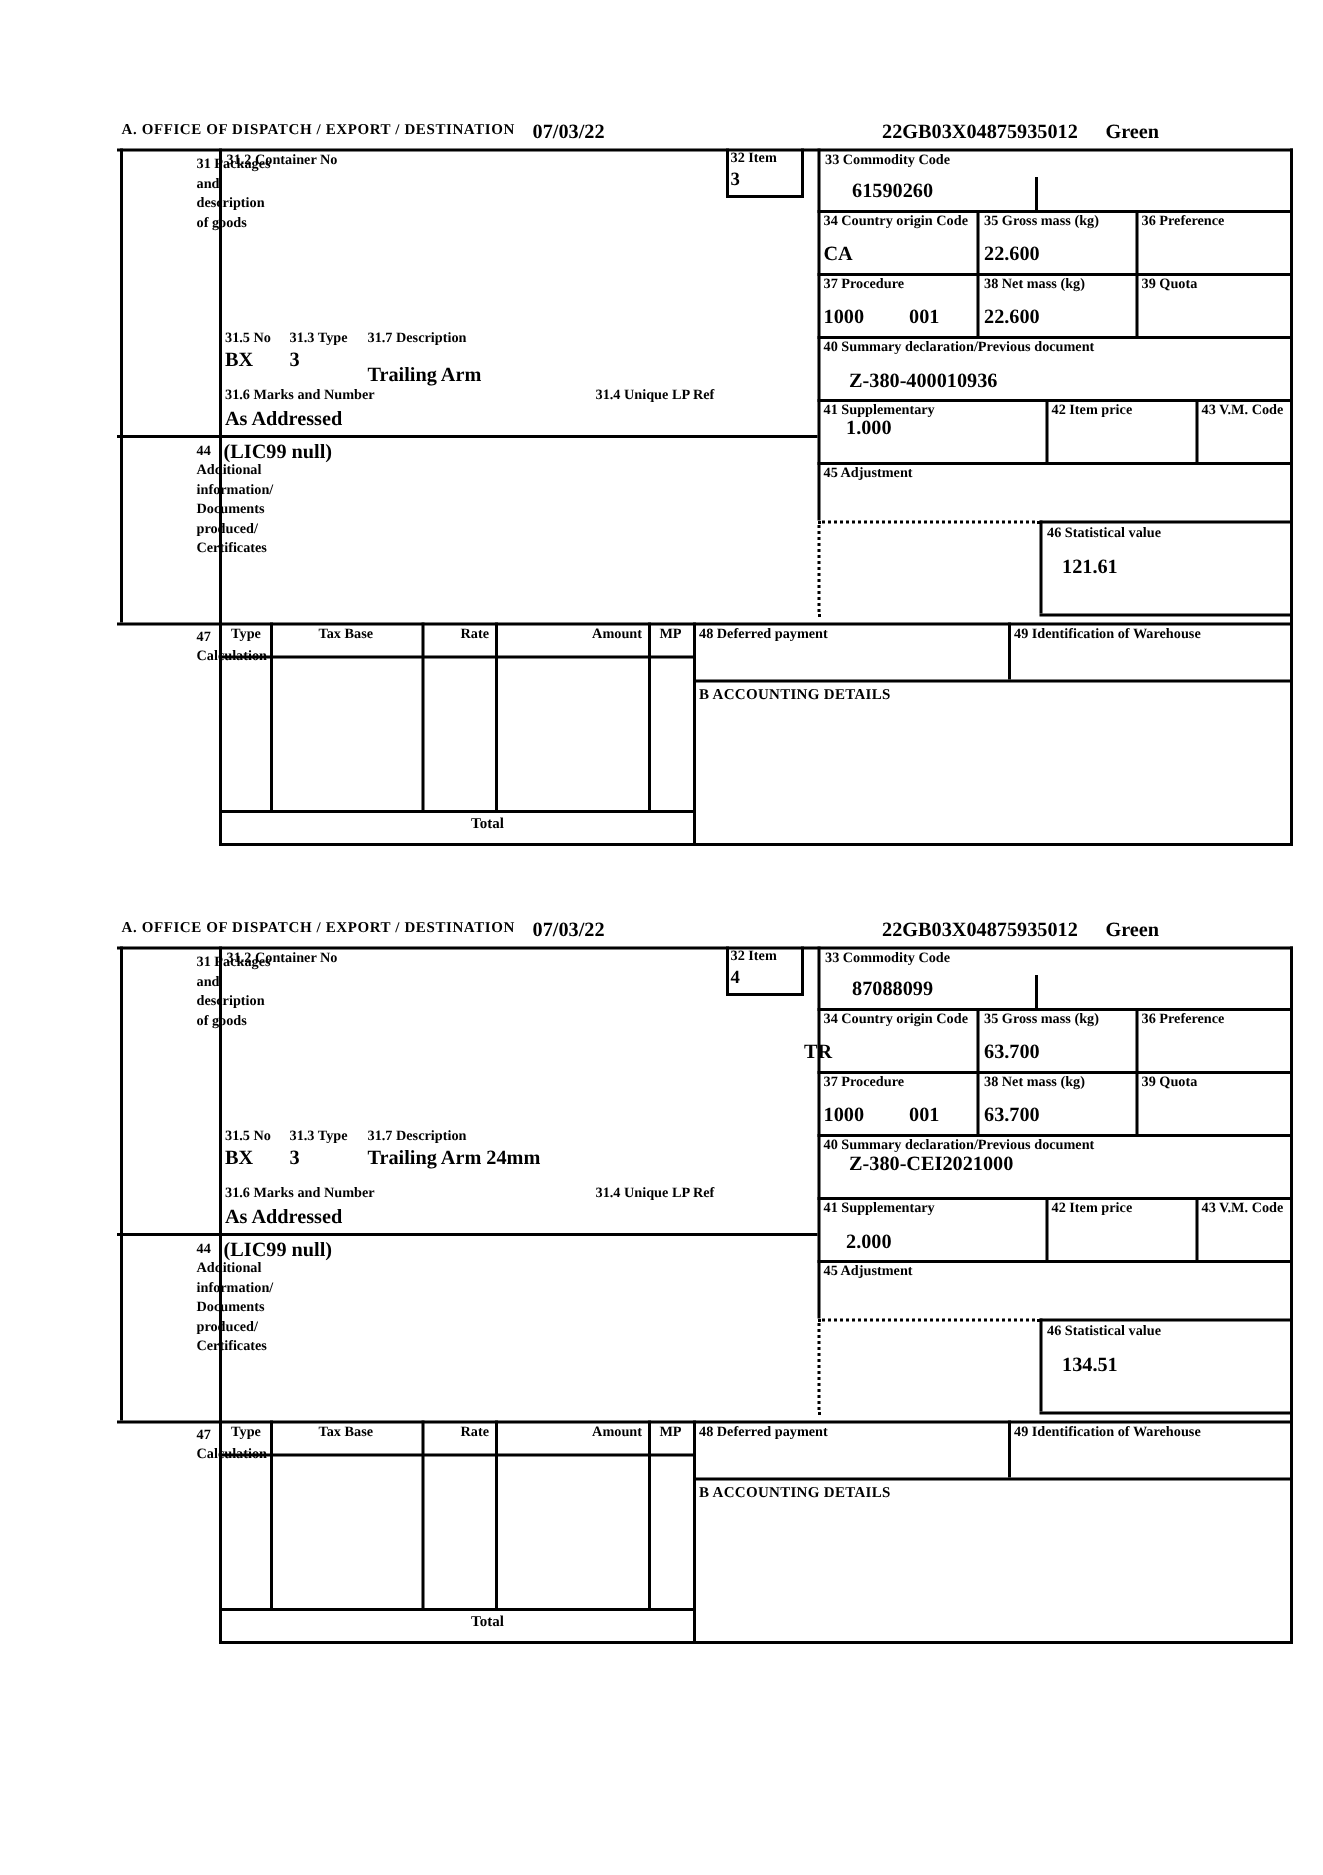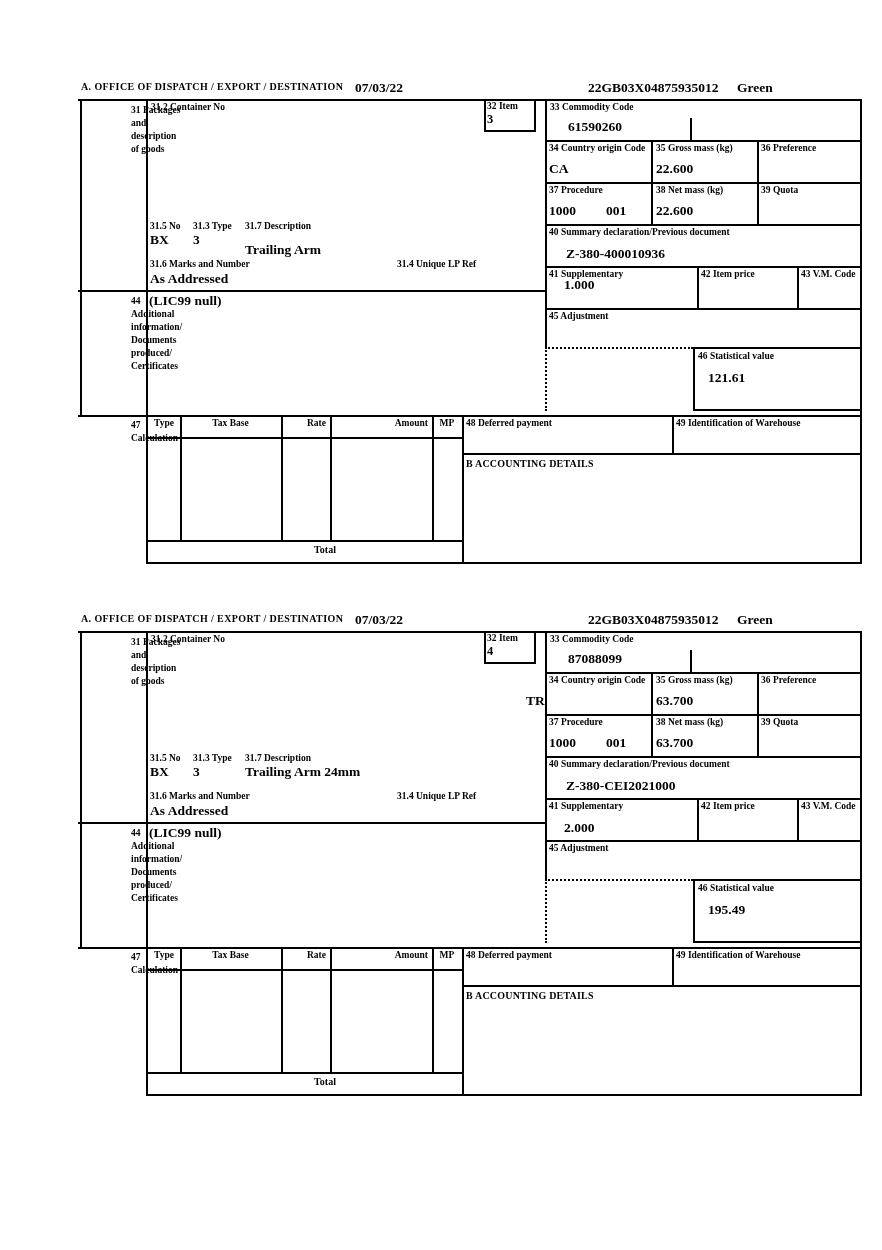--- a/index.html
+++ b/index.html
@@ -203,34 +203,34 @@
 
     <span class="lbl" style="left:73px;top:25px;">31.2 Container No</span>
 
     <span class="lbl" style="left:409px;top:24px;">32 Item</span>
     <span class="val vs" style="left:409px;top:35px;">4</span>
 
     <span class="lbl" style="left:472px;top:25px;">33 Commodity Code</span>
     <span class="val" style="left:490px;top:42px;">87088099</span>
 
     <span class="lbl" style="left:471px;top:66px;">34 Country origin Code</span>
-    <span class="val" style="left:448px;top:84px;">TR</span>
+    <span class="val" style="left:458px;top:84px;">TR</span>
     <span class="lbl" style="left:578px;top:66px;">35 Gross mass (kg)</span>
     <span class="val" style="left:578px;top:84px;">63.700</span>
     <span class="lbl" style="left:683px;top:66px;">36 Preference</span>
 
     <span class="lbl" style="left:471px;top:108px;">37 Procedure</span>
     <span class="val" style="left:471px;top:126px;">1000</span>
     <span class="val" style="left:528px;top:126px;">001</span>
     <span class="lbl" style="left:578px;top:108px;">38 Net mass (kg)</span>
     <span class="val" style="left:578px;top:126px;">63.700</span>
     <span class="lbl" style="left:683px;top:108px;">39 Quota</span>
 
     <span class="lbl" style="left:471px;top:150px;">40 Summary declaration/Previous document</span>
-    <span class="val" style="left:488px;top:169px;">Z-380-CEI2021000</span>
+    <span class="val" style="left:488px;top:159px;">Z-380-CEI2021000</span>
 
     <span class="lbl" style="left:72px;top:144px;">31.5 No</span>
     <span class="lbl" style="left:115px;top:144px;">31.3 Type</span>
     <span class="lbl" style="left:167px;top:144px;">31.7 Description</span>
     <span class="val" style="left:72px;top:155px;">BX</span>
     <span class="val" style="left:115px;top:155px;">3</span>
     <span class="val" style="left:167px;top:155px;">Trailing Arm 24mm</span>
 
     <span class="lbl" style="left:72px;top:182px;">31.6 Marks and Number</span>
     <span class="lbl" style="left:319px;top:182px;">31.4 Unique LP Ref</span>
@@ -247,21 +247,21 @@
       <span>information/</span>
       <span>Documents</span>
       <span>produced/</span>
       <span>Certificates</span>
     </div>
     <span class="val" style="left:71px;top:216px;">(LIC99 null)</span>
 
     <span class="lbl" style="left:471px;top:234px;">45 Adjustment</span>
 
     <span class="lbl" style="left:620px;top:274px;">46 Statistical value</span>
-    <span class="val" style="left:630px;top:293px;">195.49</span>
+    <span class="val" style="left:630px;top:293px;">134.51</span>
 
     <div class="blk" style="position:absolute;left:5px;top:341px;">
       <span>47</span>
       <span>Calculation</span>
     </div>
 
     <span class="cc ctr" style="left:70px;width:32px;">Type</span>
     <span class="cc ctr" style="left:102px;width:101px;">Tax Base</span>
     <span class="cc rgt" style="left:203px;width:49px;">Rate</span>
     <span class="cc rgt" style="left:252px;width:102px;">Amount</span>

